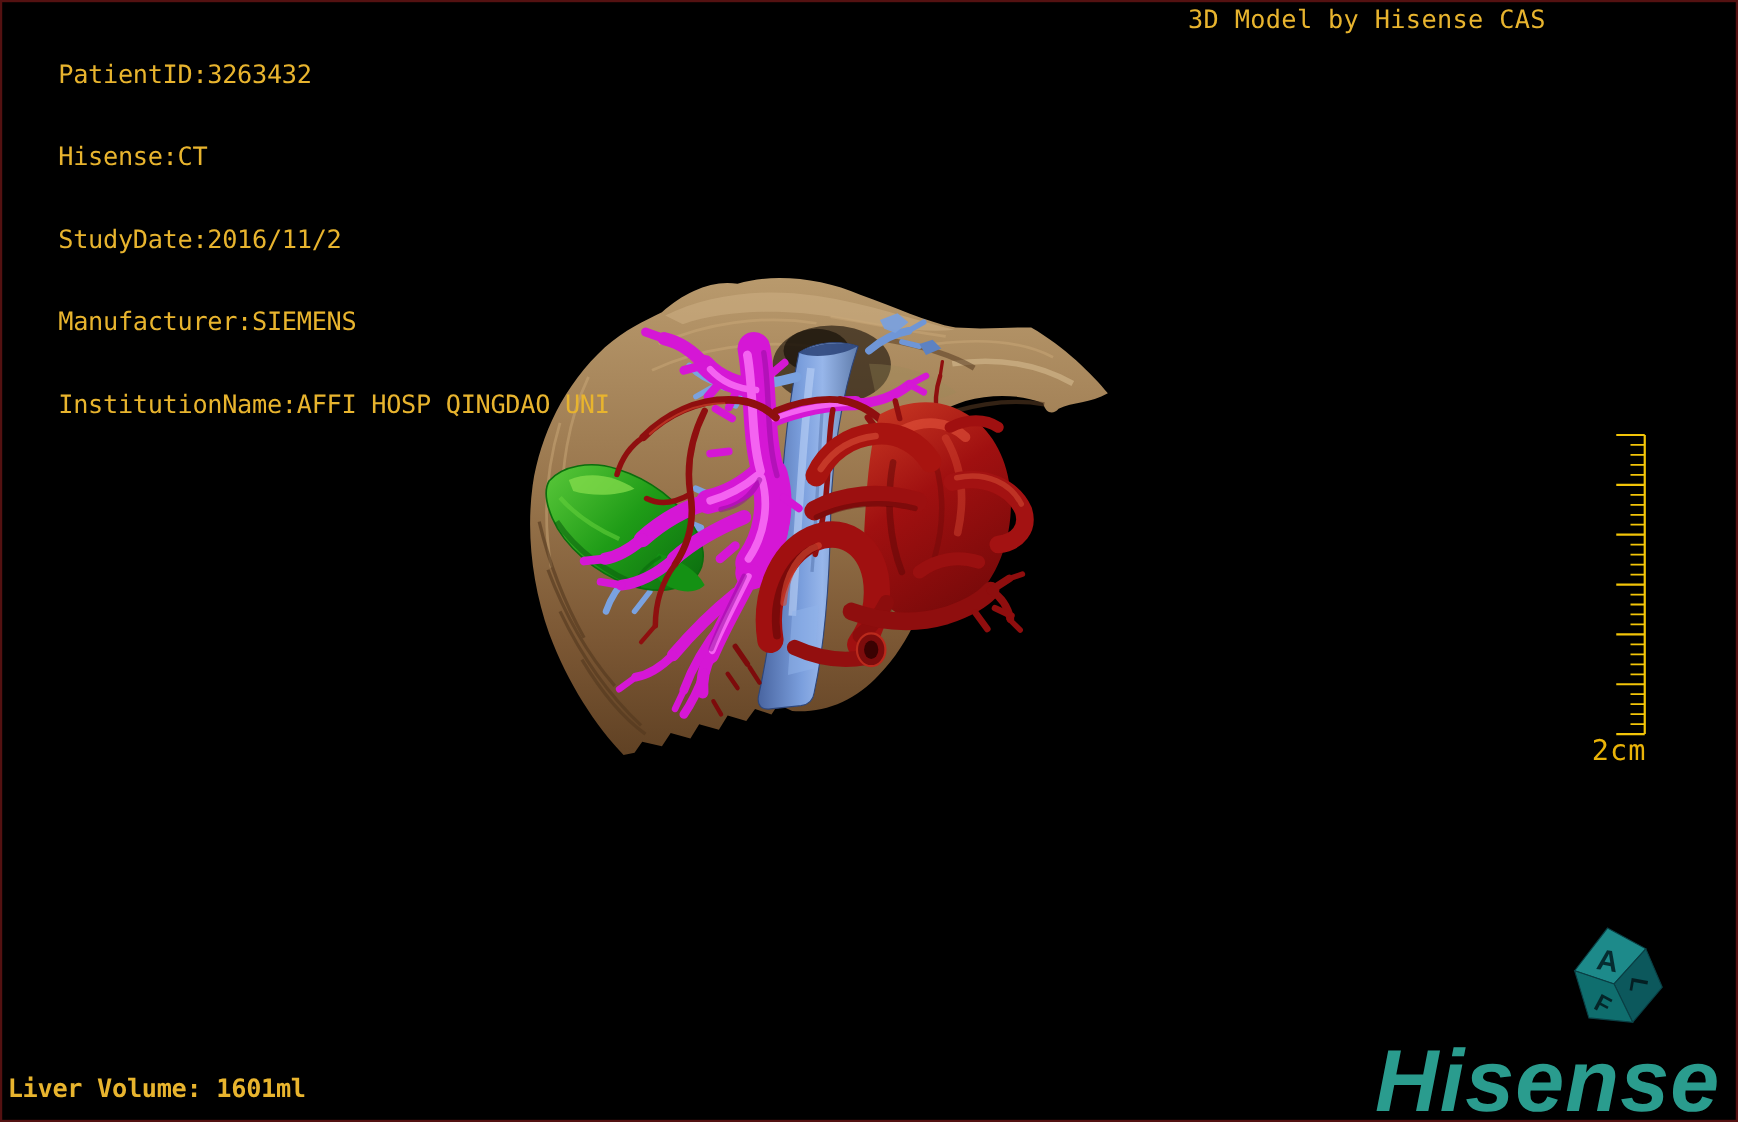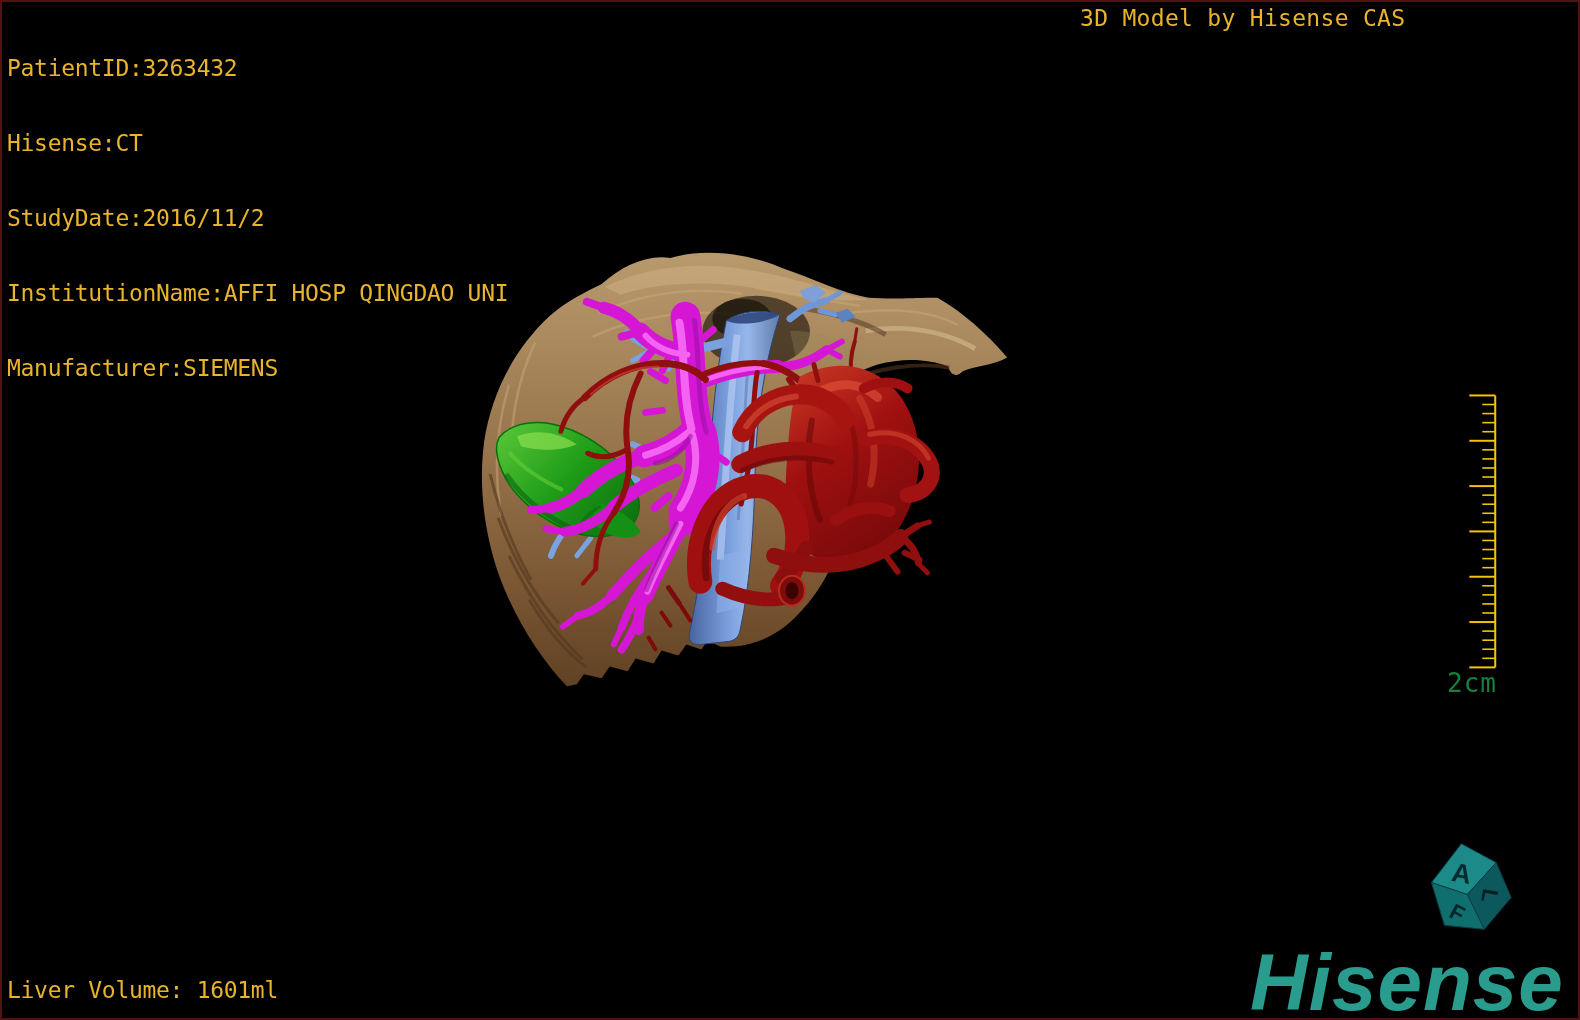--- a/index.html
+++ b/index.html
@@ -12,21 +12,21 @@
   .meta-block{
     position:absolute;left:5px;top:4px;font-size:23px;line-height:25px;
     letter-spacing:-0.3px;white-space:pre;
   }
   .watermark{
     position:absolute;left:1078px;top:4px;font-size:23px;line-height:25px;
     letter-spacing:0.3px;white-space:pre;text-align:center;
   }
   .volume-line{
     position:absolute;left:5px;top:975px;font-size:23px;line-height:26px;
-    letter-spacing:-0.3px;white-space:pre;
+    letter-spacing:-0.3px;white-space:pre;font-weight:bold;
   }
   .scale-label{
     position:absolute;left:1438px;top:666px;width:64px;text-align:center;
     font-size:26px;letter-spacing:1px;
   }
   .logo{
     position:absolute;left:1248px;top:941px;
     font-family:"Liberation Sans","DejaVu Sans",sans-serif;
     font-weight:bold;font-style:italic;font-size:80px;line-height:1;
     letter-spacing:1px;white-space:nowrap;
@@ -288,29 +288,29 @@
       <polygon points="1434,884 1464,845 1499,864 1470,896" fill="#1d8a8a" stroke="#0a3f44" stroke-width="1"></polygon>
       <polygon points="1499,864 1514,899 1487,931 1470,896" fill="#0c585c" stroke="#0a3f44" stroke-width="1"></polygon>
       <polygon points="1434,884 1470,896 1487,931 1447,927" fill="#0f6e6e" stroke="#0a3f44" stroke-width="1"></polygon>
       <text class="cube-letter" x="1464" y="884" font-size="27" fill="#052c30" text-anchor="middle" transform="rotate(10 1464 876)">A</text>
       <text class="cube-letter" x="1492" y="904" font-size="22" fill="#041f23" text-anchor="middle" transform="rotate(100 1492 897)">L</text>
       <text class="cube-letter" x="1460" y="922" font-size="22" fill="#042528" text-anchor="middle" transform="rotate(28 1460 914)">F</text>
     </g>
   </svg>
   </div>
 
-  <div class="meta-block" style="color: rgb(232, 180, 46);">
+  <div class="meta-block" style="color: rgb(232, 180, 46); margin-left: 46px;">
     <div>PatientID:3263432</div>
     <div>Hisense:CT</div>
     <div>StudyDate:2016/11/2</div>
+    <div>Manufacturer:SIEMENS</div>
     <div>InstitutionName:AFFI HOSP QINGDAO UNI</div>
-    <div>Manufacturer:SIEMENS</div>
   </div>
 
   <div class="watermark" style="color: rgb(232, 180, 46);">3D Model by Hisense CAS</div>
 
   <div class="volume-line" style="color: rgb(232, 180, 46);">Liver Volume: 1601ml</div>
 
-  <div class="scale-label" style="color: #15803d;">2cm</div>
+  <div class="scale-label" style="color: #eab308;">2cm</div>
 
   <div class="logo" style="color: rgb(42, 156, 142);">Hisense</div>
 
 </div>
 
 </body></html>

